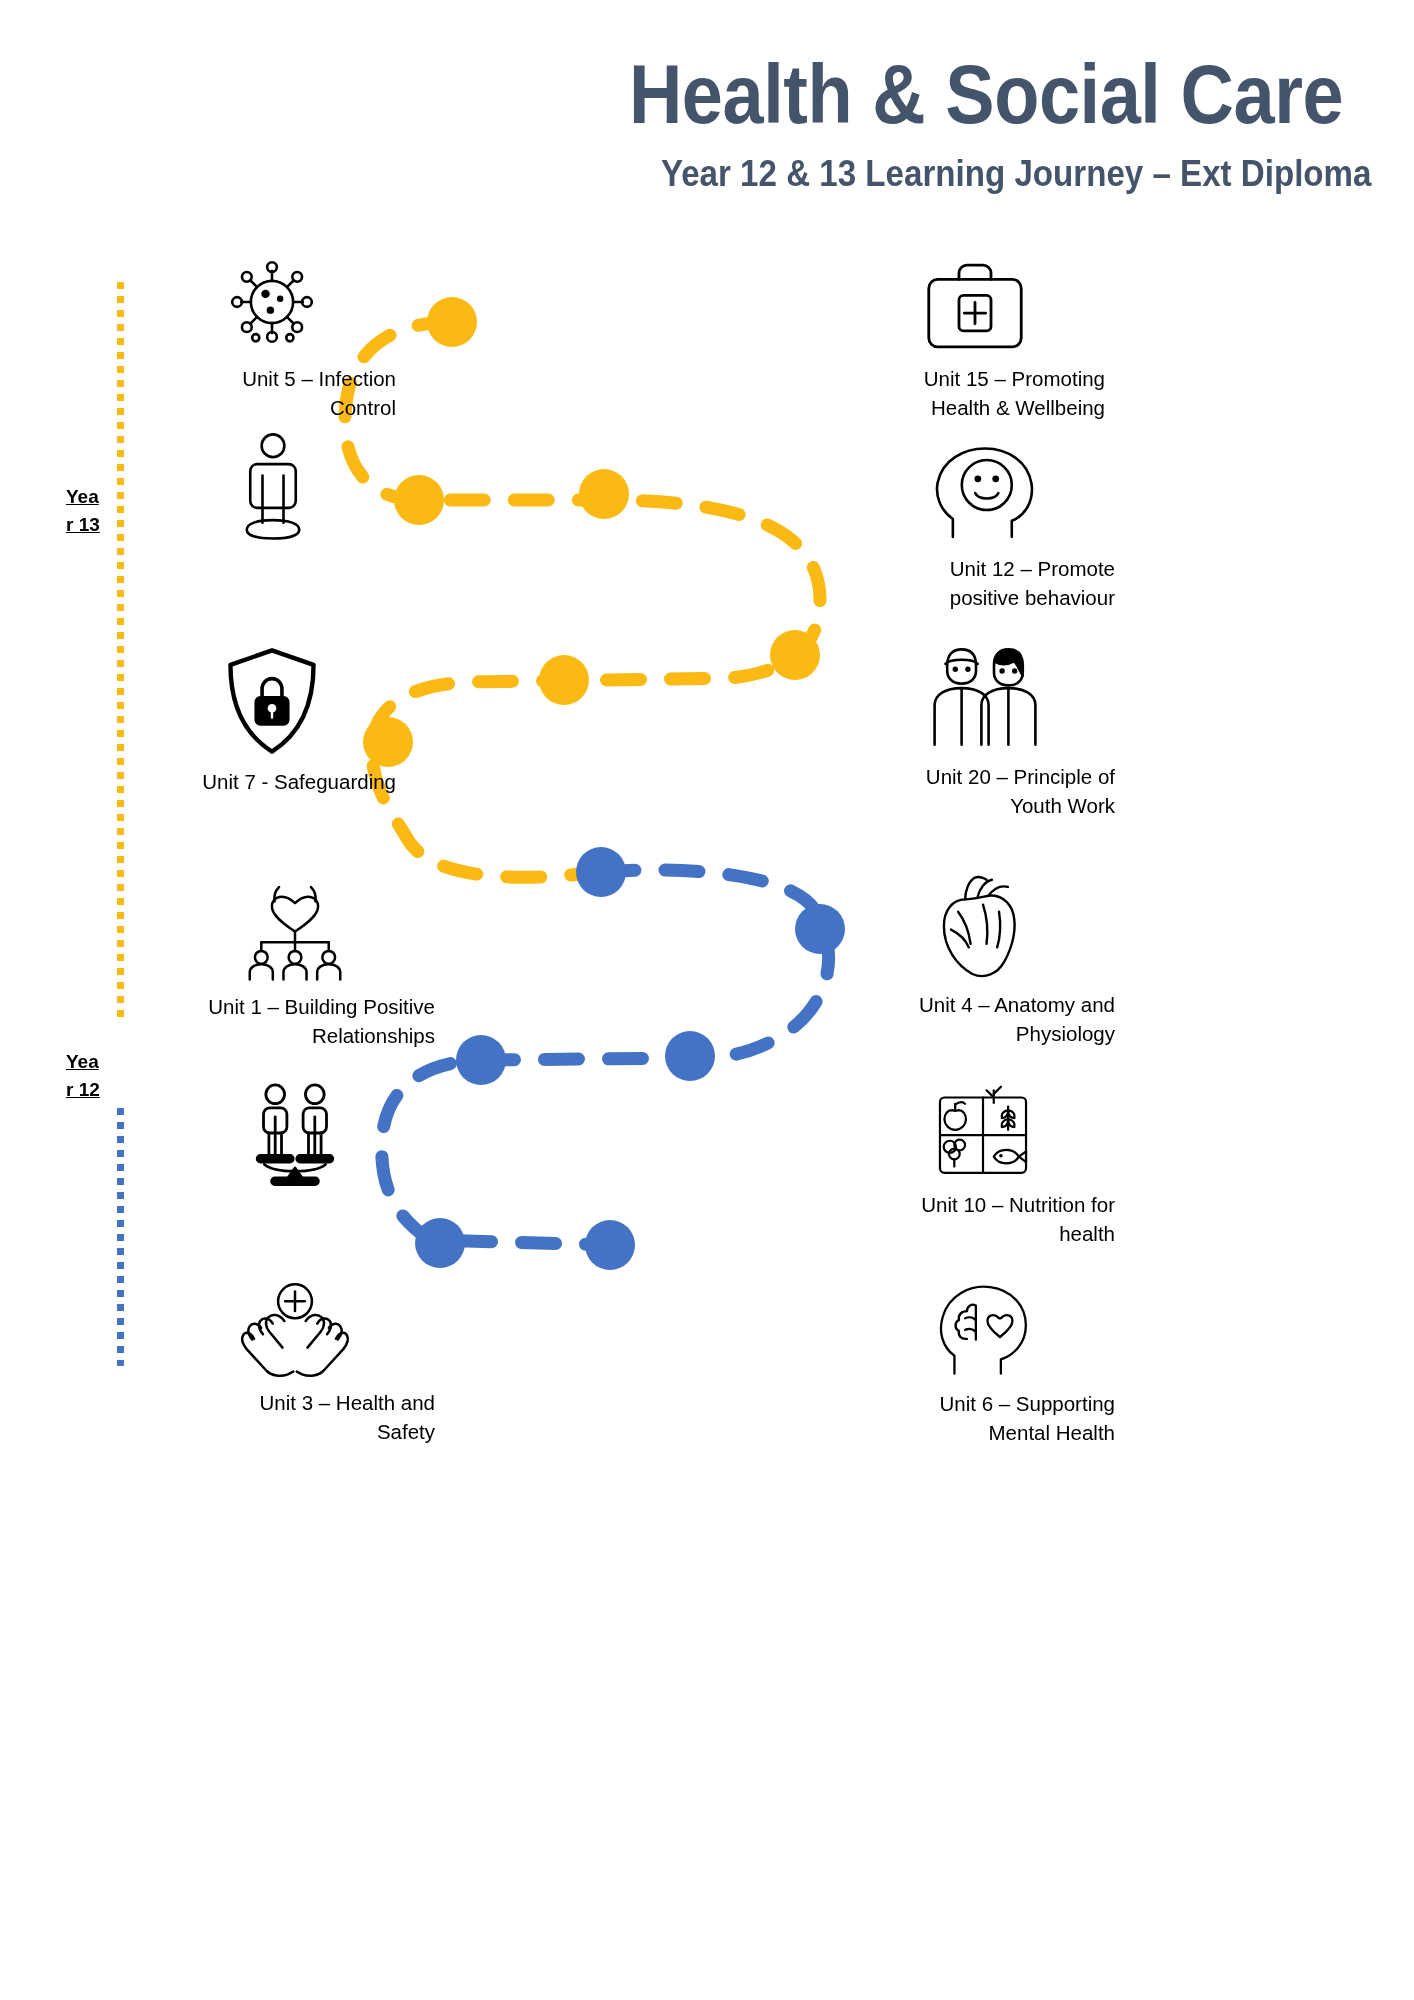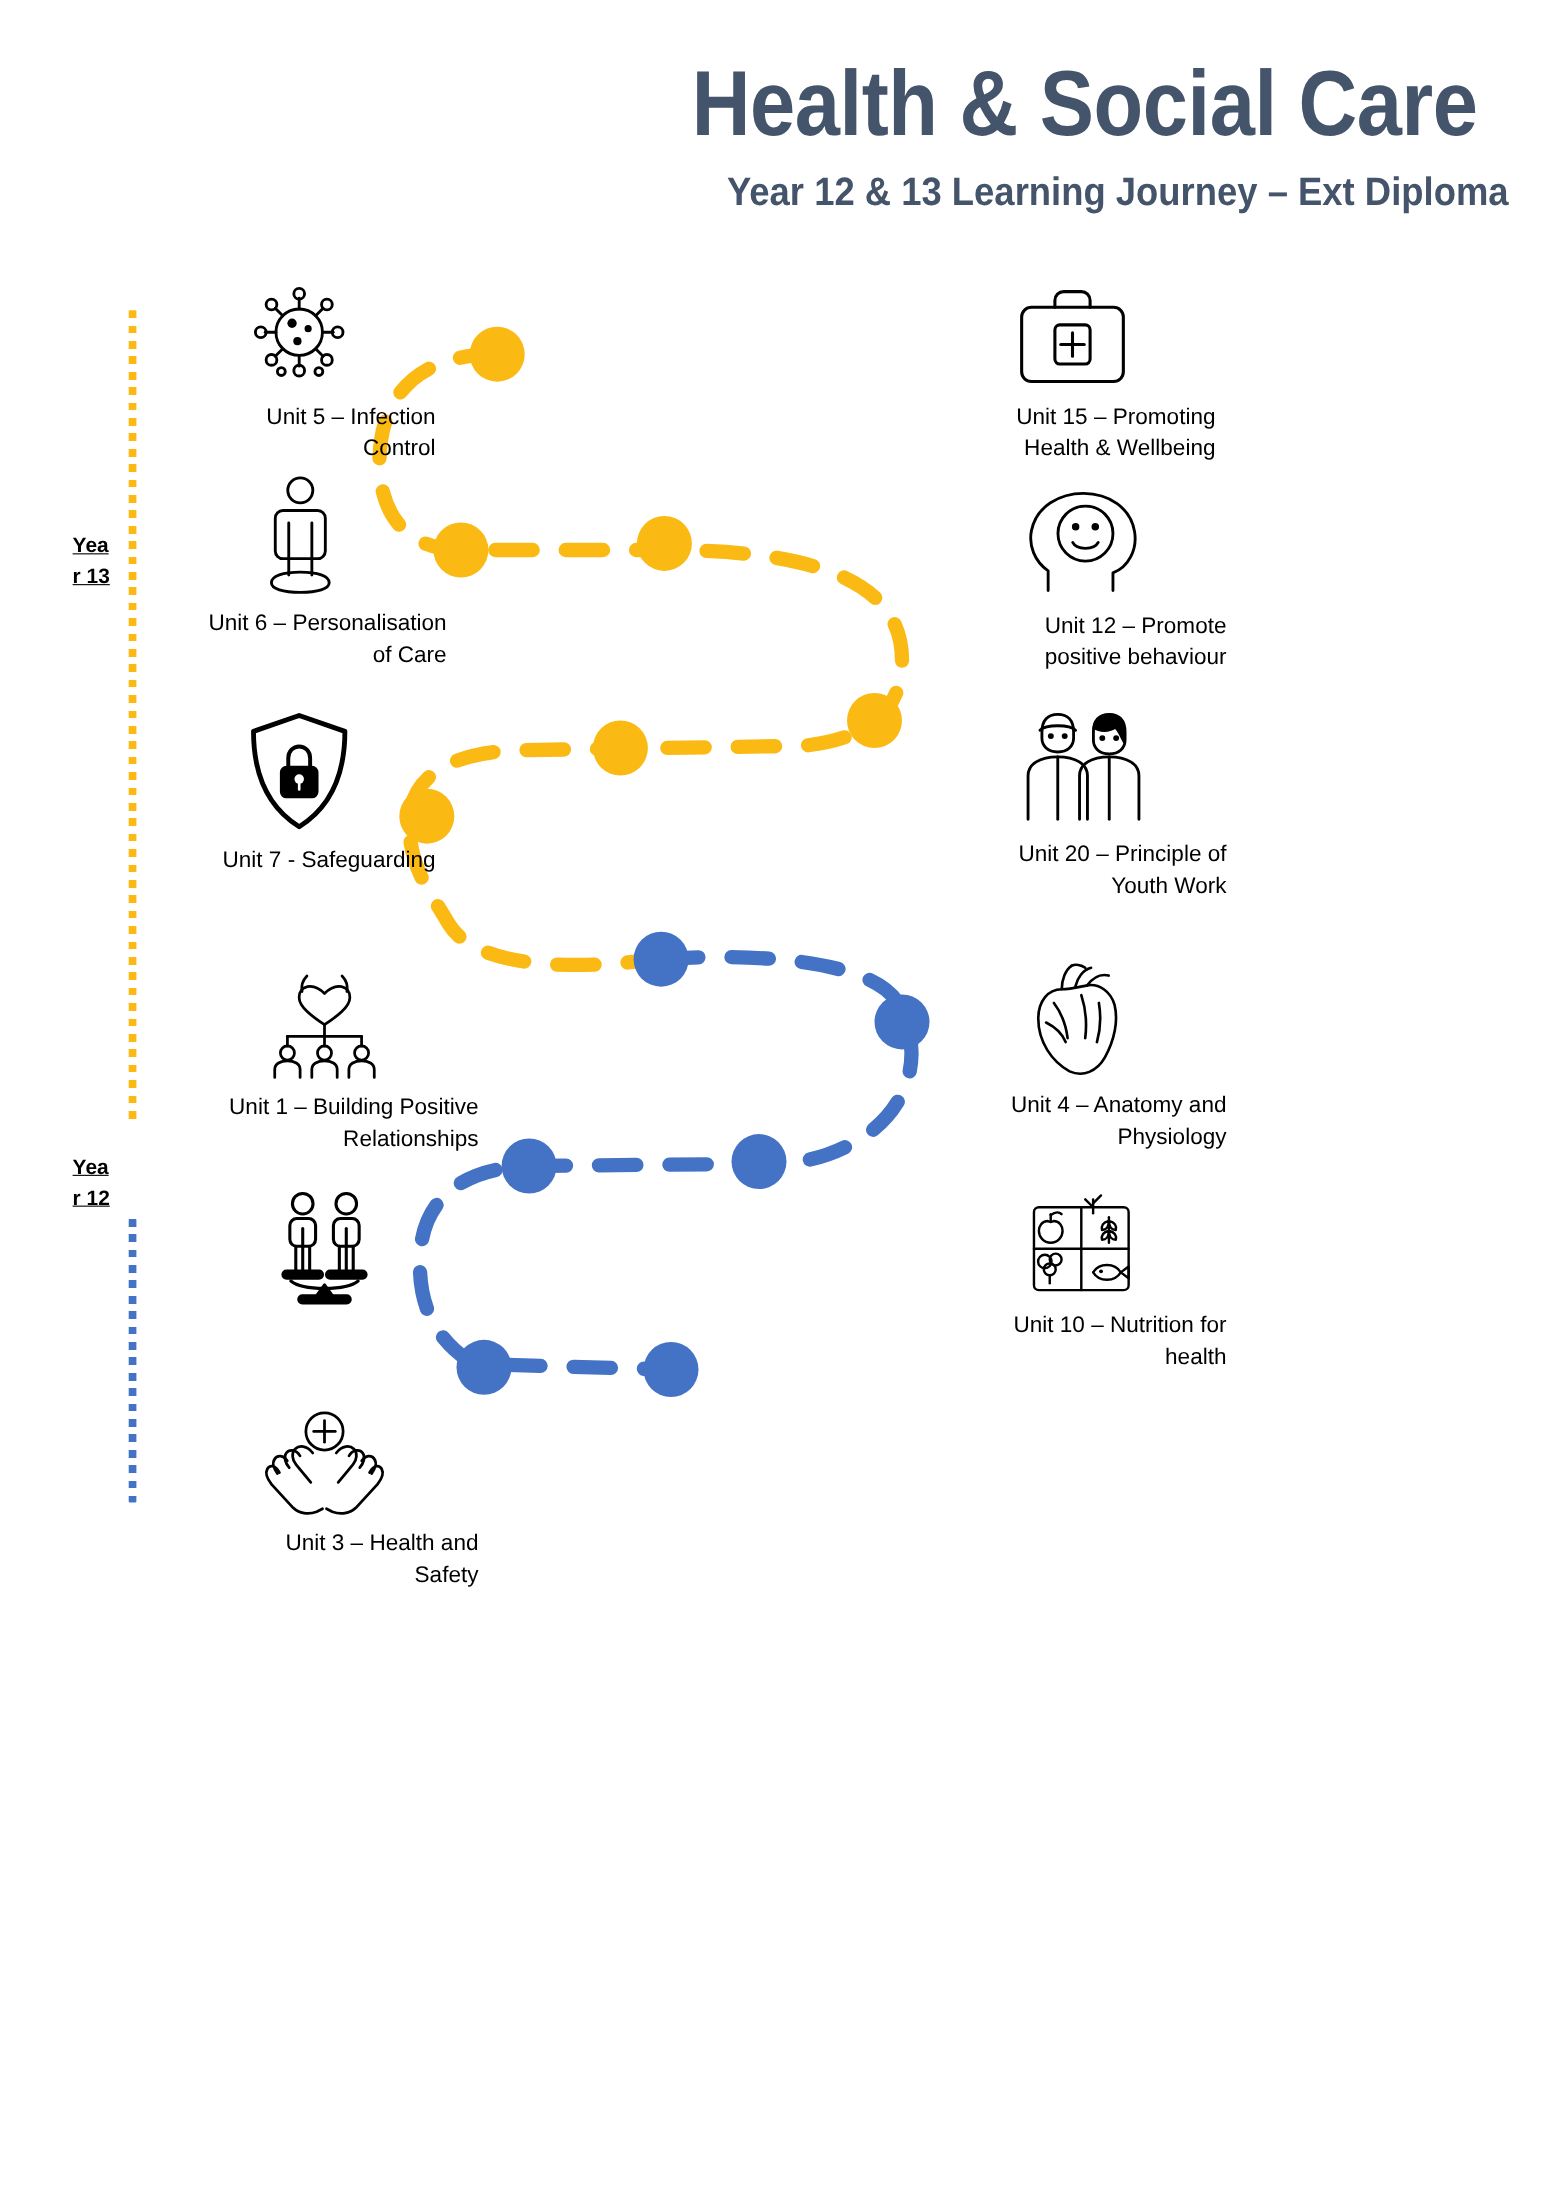--- a/index.html
+++ b/index.html
@@ -159,24 +159,20 @@
       <svg class="ico" width="86" height="112" viewBox="0 0 48 64" fill="none" stroke="#000" stroke-width="2.6" stroke-linecap="round" stroke-linejoin="round">
         <circle cx="24" cy="9" r="6.5"></circle>
         <rect x="11" y="19.5" width="26" height="25" rx="4"></rect>
         <path d="M18 26 L18 44.5"></path>
           <path d="M30 26 L30 44.5"></path>
         <path d="M18 44.5 L18 53"></path>
           <path d="M30 44.5 L30 53"></path>
         <path d="M9 57 C9 53.5 15 51.5 24 51.5 C33 51.5 39 53.5 39 57 C39 60.2 33 62 24 62 C15 62 9 60.2 9 57 Z"></path>
       </svg>
     </div>
-    <div class="caption">
-      <div>Unit 6 – Personalisation</div>
-      <div>of Care</div>
-    </div>
   </div>
 
   <div class="unit" style="left:148px;top:645px;width:248px;">
     <div class="iconwrap" style="height:112px;">
       <svg class="ico" width="104" height="112" viewBox="0 0 56 62" fill="none" stroke="#000" stroke-width="4.4" stroke-linecap="round" stroke-linejoin="round">
         <path d="M28 3 L51 11 C51 33 44 49 28 59 C12 49 5 33 5 11 Z"></path>
         <rect x="19" y="29" width="18" height="15" rx="2.6" fill="#000" stroke="#000" stroke-width="2.6"></rect>
         <path d="M22.5 29 L22.5 24.5 C22.5 21 25 18.6 28 18.6 C31 18.6 33.5 21 33.5 24.5 L33.5 29" stroke-width="3.6"></path>
         <circle cx="28" cy="35" r="2.4" fill="#fff" stroke="none"></circle>
         <path d="M28 36.5 L28 40.2" stroke="#fff" stroke-width="2.4"></path>
@@ -376,14 +372,35 @@
           <path d="M36 10 L40 6"></path>
           <path d="M36 12 L32 8"></path>
       </svg>
     </div>
     <div class="caption">
       <div>Unit 10 – Nutrition for</div>
       <div>health</div>
     </div>
   </div>
 
+  <div class="unit" style="left:850px;top:1275px;width:265px;">
+    <div class="iconwrap" style="height:104px;">
+      <svg class="ico" width="100" height="100" viewBox="0 0 56 56" fill="none" stroke="#000" stroke-width="2.3" stroke-linecap="round" stroke-linejoin="round">
+        <path d="M12 53 L12 43 C5 38 3 29 5.5 21 C9 9 21 3 32 4.5 C44 6 52 15 52 26
+                 C52 36 45 43 38 45 L38 53"></path>
+
+        <path d="M19 18 C16 18 14 20 14.5 23 C12 24 12 28 14.5 29 C14 32 16 34 19 33.5"></path>
+        <path d="M19 18 C19 15 22 13.5 24 15"></path>
+        <path d="M24 15 L24 34"></path>
+        <path d="M18 22 C20 21 22.5 21.5 24 23"></path>
+        <path d="M18 28.5 C20 27.5 22.5 28 24 29.5"></path>
+
+        <path d="M37 22 C34.5 19 30.5 20 30.5 23.5 C30.5 27 35 30.5 37.5 32.5
+                 C40 30.5 44.5 27 44.5 23.5 C44.5 20 40.5 19 38 22 Z"></path>
+      </svg>
+    </div>
+    <div class="caption">
+      <div>Unit 6 – Supporting</div>
+      <div>Mental Health</div>
+    </div>
+  </div>
 
 </div>
 
 </body></html>

